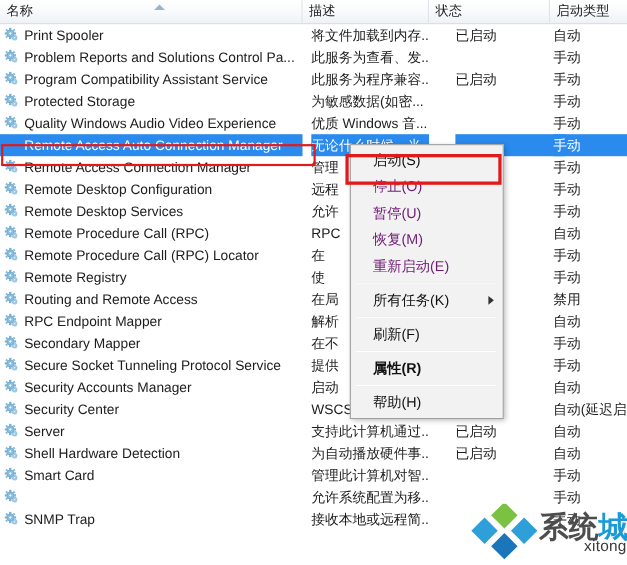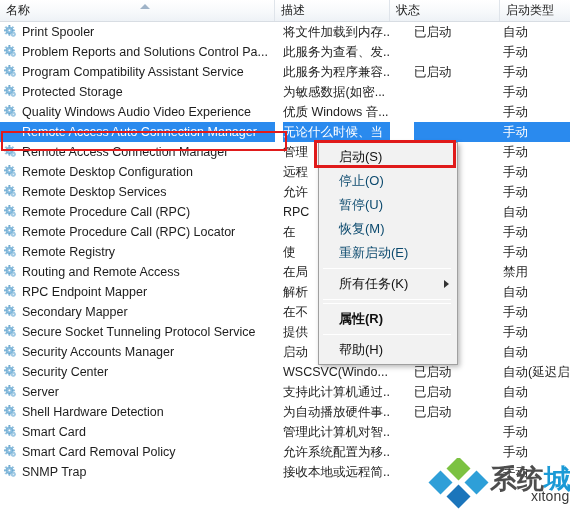--- a/index.html
+++ b/index.html
@@ -105,38 +105,38 @@
     height: 20px;
     border: 2px solid #e01b1b;
     pointer-events: none;
     z-index: 30;
   }
 
   
   .ctx-menu {
     position: absolute;
     left: 318px;
-    top: 142px;
+    top: 131px;
     width: 140px;
     background: #f2f2f2;
     border: 1px solid #a0a0a0;
     box-shadow: 2px 2px 5px rgba(0,0,0,0.28);
     z-index: 20;
     padding: 2px 0;
   }
   .ctx-item {
     position: relative;
     height: 24px;
     line-height: 24px;
     font-size: 13px;
     color: #111;
     padding-left: 20px;
     white-space: nowrap;
   }
-  .ctx-item.disabled { color: #0c4a6e; }
+  .ctx-item.disabled { color: #701a75; }
   .ctx-item.bold { font-weight: bold; }
   .ctx-sep {
     height: 1px;
     margin: 3px 6px 3px 4px;
     background: #d2d2d2;
     border-bottom: 1px solid #ffffff;
   }
   .submenu-arrow {
     position: absolute;
     right: 8px; top: 8px;
@@ -709,21 +709,20 @@
             <rect x="1.9" y="2.0" width="1.4" height="2" transform="rotate(-45 2.6 3.0)"></rect>
             <rect x="9.1" y="8.4" width="1.4" height="2" transform="rotate(-45 9.8 9.4)"></rect>
             <rect x="9.1" y="2.0" width="1.4" height="2" transform="rotate(45 9.8 3.0)"></rect>
             <rect x="1.9" y="8.4" width="1.4" height="2" transform="rotate(45 2.6 9.4)"></rect>
           </g>
           <g fill="#a8d0ea" stroke="#6aa8cf" stroke-width="0.5" opacity="0.95">
             <circle cx="10.6" cy="10.6" r="2.6"></circle>
             <circle cx="10.6" cy="10.6" r="1.1" fill="#ffffff"></circle>
           </g>
         </svg>
-        <div class="cell cell-name">Smart Card Removal Policy</div>
         <div class="cell cell-desc">允许系统配置为移...</div>
         <div class="cell cell-status"></div>
         <div class="cell cell-start">手动</div>
       </div>
       <div class="row">
         <svg class="svc-icon" viewBox="0 0 16 16">
           <g fill="#8fc2e3" stroke="#5d9fc9" stroke-width="0.6">
             <circle cx="6.2" cy="6.2" r="3.6"></circle>
             <circle cx="6.2" cy="6.2" r="1.5" fill="#ffffff"></circle>
             <rect x="5.5" y="0.6" width="1.4" height="2"></rect>
@@ -751,20 +750,21 @@
 
   <div class="ctx-menu" id="ctx-menu">
       <div class="ctx-item"><span>启动(S)</span></div>
       <div class="ctx-item disabled"><span>停止(O)</span></div>
       <div class="ctx-item disabled"><span>暂停(U)</span></div>
       <div class="ctx-item disabled"><span>恢复(M)</span></div>
       <div class="ctx-item disabled"><span>重新启动(E)</span></div>
       <div class="ctx-sep"></div>
       <div class="ctx-item"><span>所有任务(K)</span><span class="submenu-arrow"></span></div>
       <div class="ctx-sep"></div>
+      <div class="ctx-item"><span>刷新(F)</span></div>
       <div class="ctx-sep"></div>
       <div class="ctx-item bold"><span>属性(R)</span></div>
       <div class="ctx-sep"></div>
       <div class="ctx-item"><span>帮助(H)</span></div>
     </div>
   <div class="ctx-hl-box"></div>
 
   <div class="watermark">
     <svg width="142" height="56" viewBox="0 0 142 56">
       <g>

